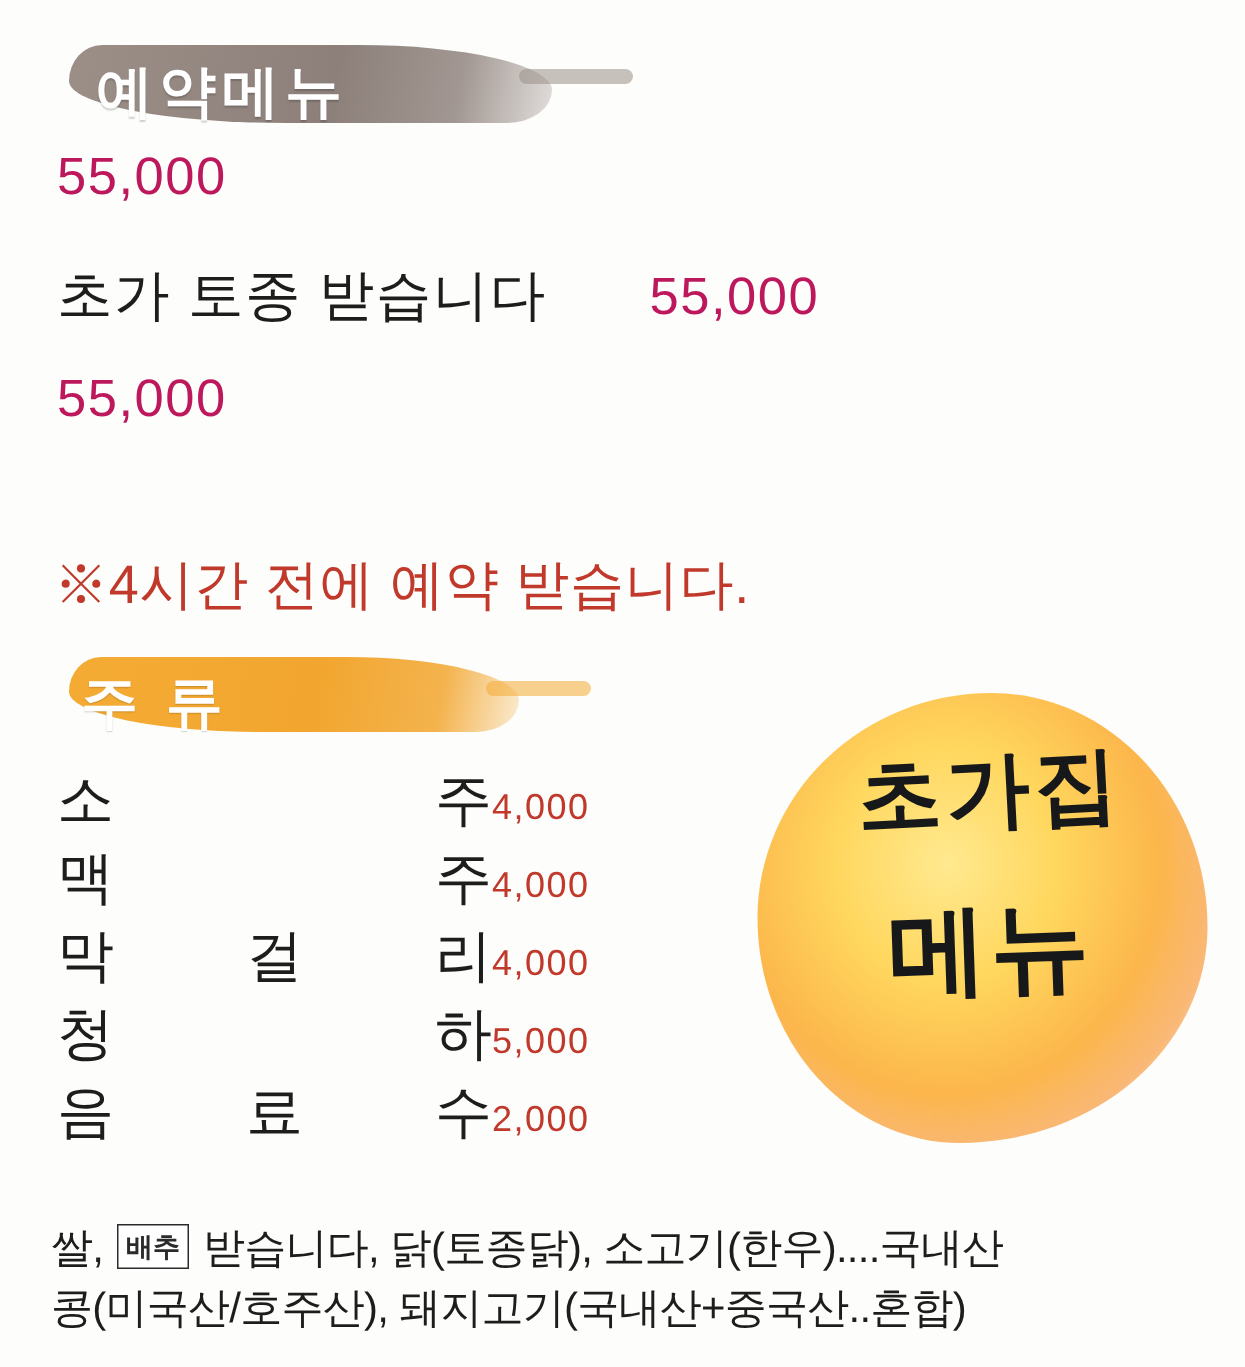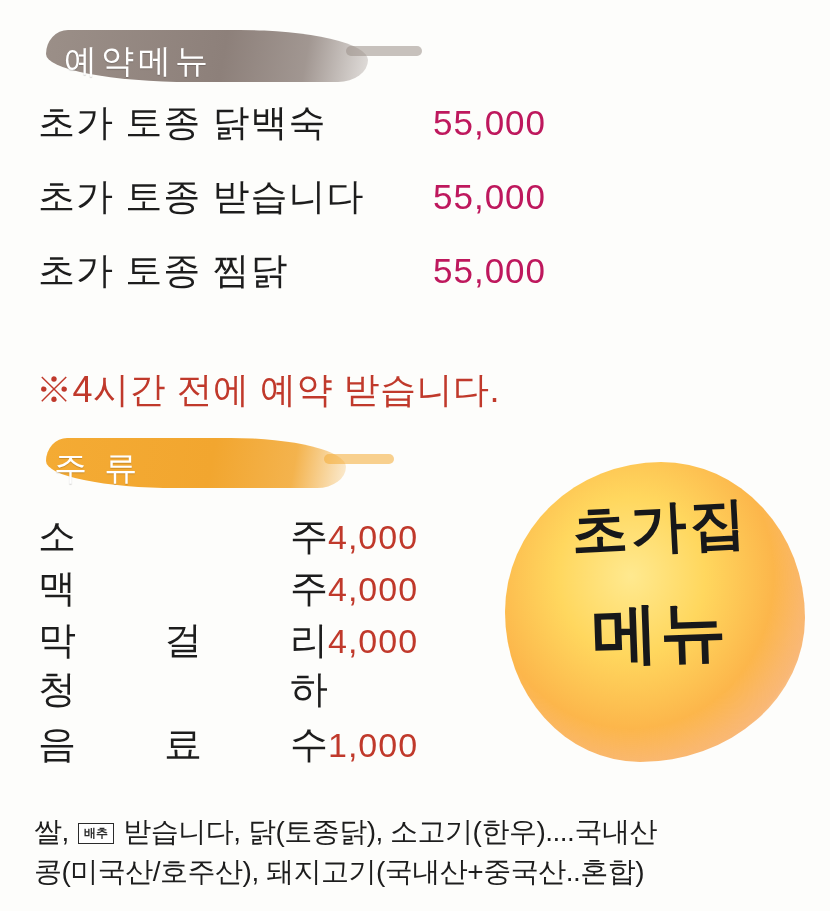--- a/index.html
+++ b/index.html
@@ -43,22 +43,22 @@
   .brush-tail {
     position: absolute;
     height: 10px;
     border-radius: 6px;
     opacity: 0.55;
   }
   .section-title {
     position: relative;
     z-index: 3;
     color: #ffffff;
-    font-weight: normal;
-    font-size: 33px;
+    font-weight: bold;
+    font-size: 38px;
     letter-spacing: 4px;
     text-shadow: 0 1px 1px rgba(0,0,0,0.18);
     white-space: nowrap;
   }
 
   
   .res-list {
     position: absolute;
     left: 38px;
     top: 98px;
@@ -108,21 +108,21 @@
   .drink-name {
     width: 290px;
     font-size: 38px;
     color: #1d1d1d;
     display: flex;
     justify-content: space-between;
     white-space: nowrap;
   }
   .drink-name span.ch { display: inline-block; }
   .drink-price {
-    font-size: 34px;
+    font-size: 24px;
     color: #c0392b;
     letter-spacing: 1px;
     white-space: nowrap;
     margin-top: 10px;
   }
 
   
   .logo-blob {
     position: absolute;
     left: 505px;
@@ -168,50 +168,48 @@
     color: #1d1d1d;
     letter-spacing: -0.5px;
     line-height: 1.45;
     white-space: nowrap;
   }
   .stamp {
     display: inline-block;
     background: #ffffff;
     border: 1px solid #2b2b2b;
     color: #2b2b2b;
-    font-size: 12px;
+    font-size: 18px;
     font-weight: bold;
     padding: 1px 5px;
     margin: 0 2px;
     vertical-align: 4px;
     letter-spacing: 0;
   }
 </style>
 </head>
 <body>
 
 <div class="menu-page">
 
   <div class="section-head" style="left:46px; top:30px; width:330px; height:58px;">
     <div class="brush gray" style="width:322px; height:52px;"></div>
     <div class="brush-tail" style="left:300px; top:16px; width:76px; background:#9b8f88;"></div>
     <div class="section-title" style="margin-left:18px; margin-top:4px;">예약메뉴</div>
   </div>
 
   <div class="res-list">
     <div class="res-row">
-      <div class="res-name">초가 토종 닭백숙</div>
       <div class="res-price">55,000</div>
     </div>
     <div class="res-row">
       <div class="res-name">초가 토종 받습니다</div>
       <div class="res-price">55,000</div>
     </div>
     <div class="res-row">
-      <div class="res-name">초가 토종 찜닭</div>
       <div class="res-price">55,000</div>
     </div>
   </div>
 
   <div class="res-note">※4시간 전에 예약 받습니다.</div>
 
   <div class="section-head" style="left:46px; top:438px; width:330px; height:58px;">
     <div class="brush orange" style="width:300px; height:50px;"></div>
     <div class="brush-tail" style="left:278px; top:16px; width:70px; background:#f4ab34;"></div>
     <div class="section-title" style="margin-left:8px; margin-top:2px;">주 류</div>
@@ -244,28 +242,29 @@
         <span class="ch">걸</span>
         <span class="ch">리</span>
       </div>
       <div class="drink-price">4,000</div>
     </div>
     <div class="drink-row">
       <div class="drink-name">
         <span class="ch">청</span>
         <span class="ch">하</span>
       </div>
+      <div class="drink-price">5,000</div>
     </div>
     <div class="drink-row">
       <div class="drink-name">
         <span class="ch">음</span>
         <span class="ch">료</span>
         <span class="ch">수</span>
       </div>
-      <div class="drink-price">1,000</div>
+      <div class="drink-price">2,000</div>
     </div>
   </div>
 
   <div class="origin">
     <div class="origin-line">
       <span>쌀,</span>
       <span class="stamp">배추</span>
       <span>받습니다, 닭(토종닭), 소고기(한우)....국내산</span>
     </div>
     <div class="origin-line">콩(미국산/호주산), 돼지고기(국내산+중국산..혼합)</div>

